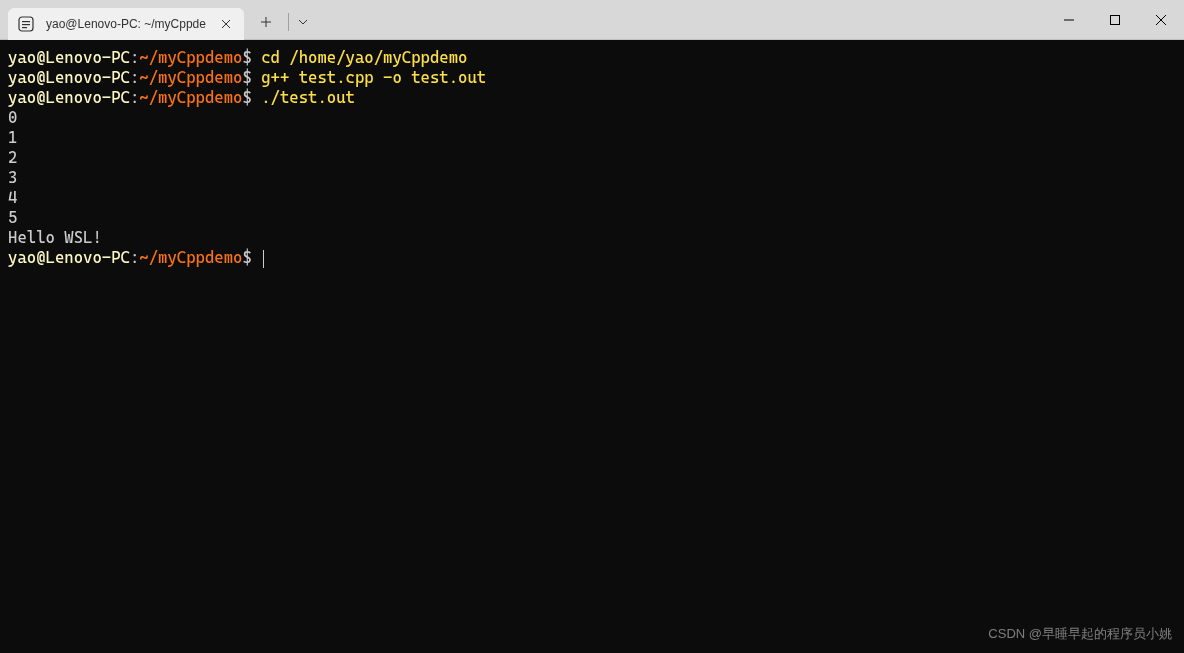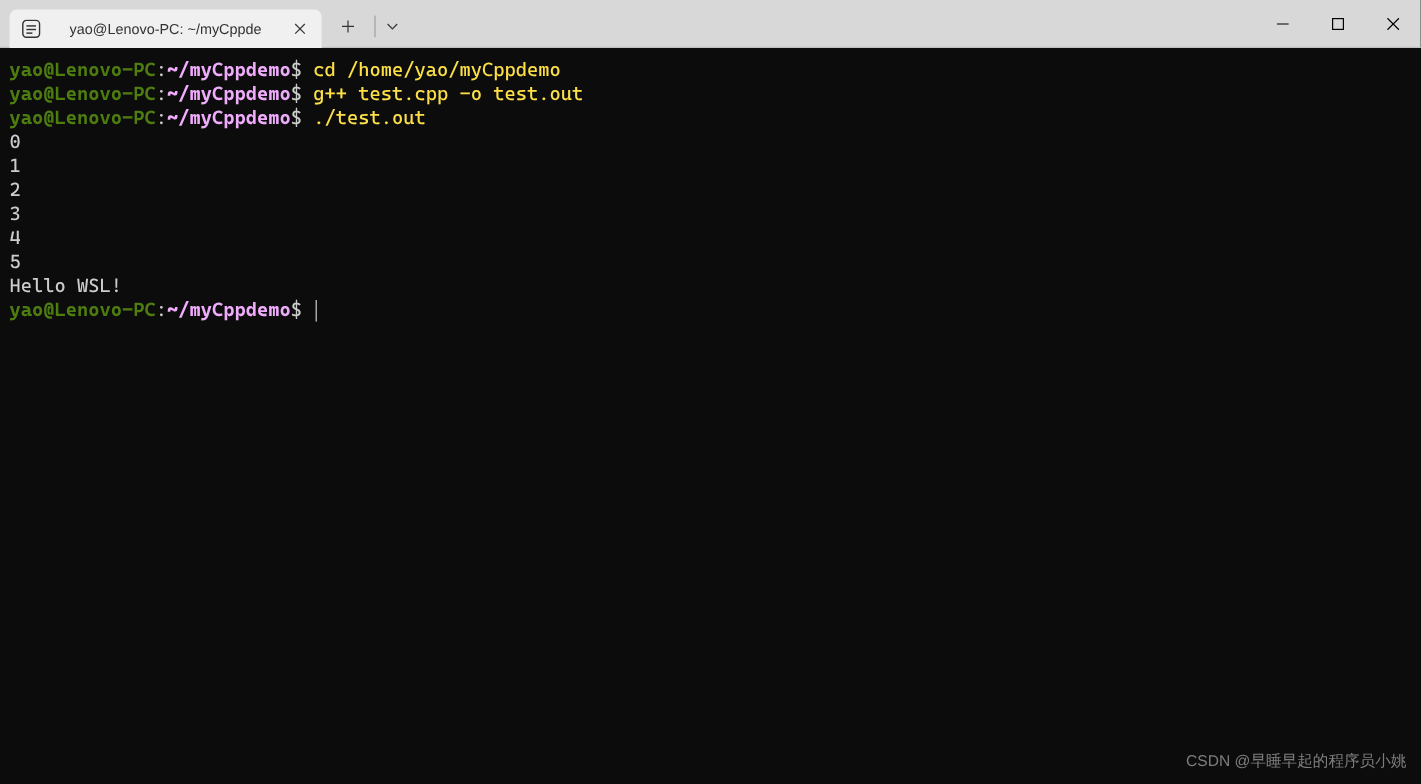--- a/index.html
+++ b/index.html
@@ -25,21 +25,21 @@
     .tab {
       display: flex;
       align-items: center;
       background: #f0f0f0;
       height: 32px;
       margin-top: 8px;
       margin-left: 8px;
       padding: 0 10px;
       border-radius: 6px 6px 0 0;
       min-width: 230px;
-      gap: 24px;
+      gap: 12px;
       position: relative;
     }
     .tab-icon {
       width: 16px;
       height: 16px;
       display: flex;
       align-items: center;
       justify-content: center;
       font-size: 14px;
     }
@@ -108,26 +108,26 @@
     }
     .terminal {
       padding: 8px 8px;
       font-size: 16px;
       line-height: 20px;
       color: #cccccc;
       font-family: 'Cascadia Mono', 'Consolas', monospace;
       white-space: pre;
     }
     .prompt-user {
-      color: #4d7c0f;
-      font-weight: bold;
+      color: #fef9c3;
+      font-weight: normal;
     }
     .prompt-path {
-      color: #f0abfc;
-      font-weight: bold;
+      color: #f97316;
+      font-weight: normal;
     }
     .prompt-dollar {
       color: #cccccc;
     }
     .prompt-colon {
       color: #cccccc;
     }
     .command {
       color: #fde047;
     }

